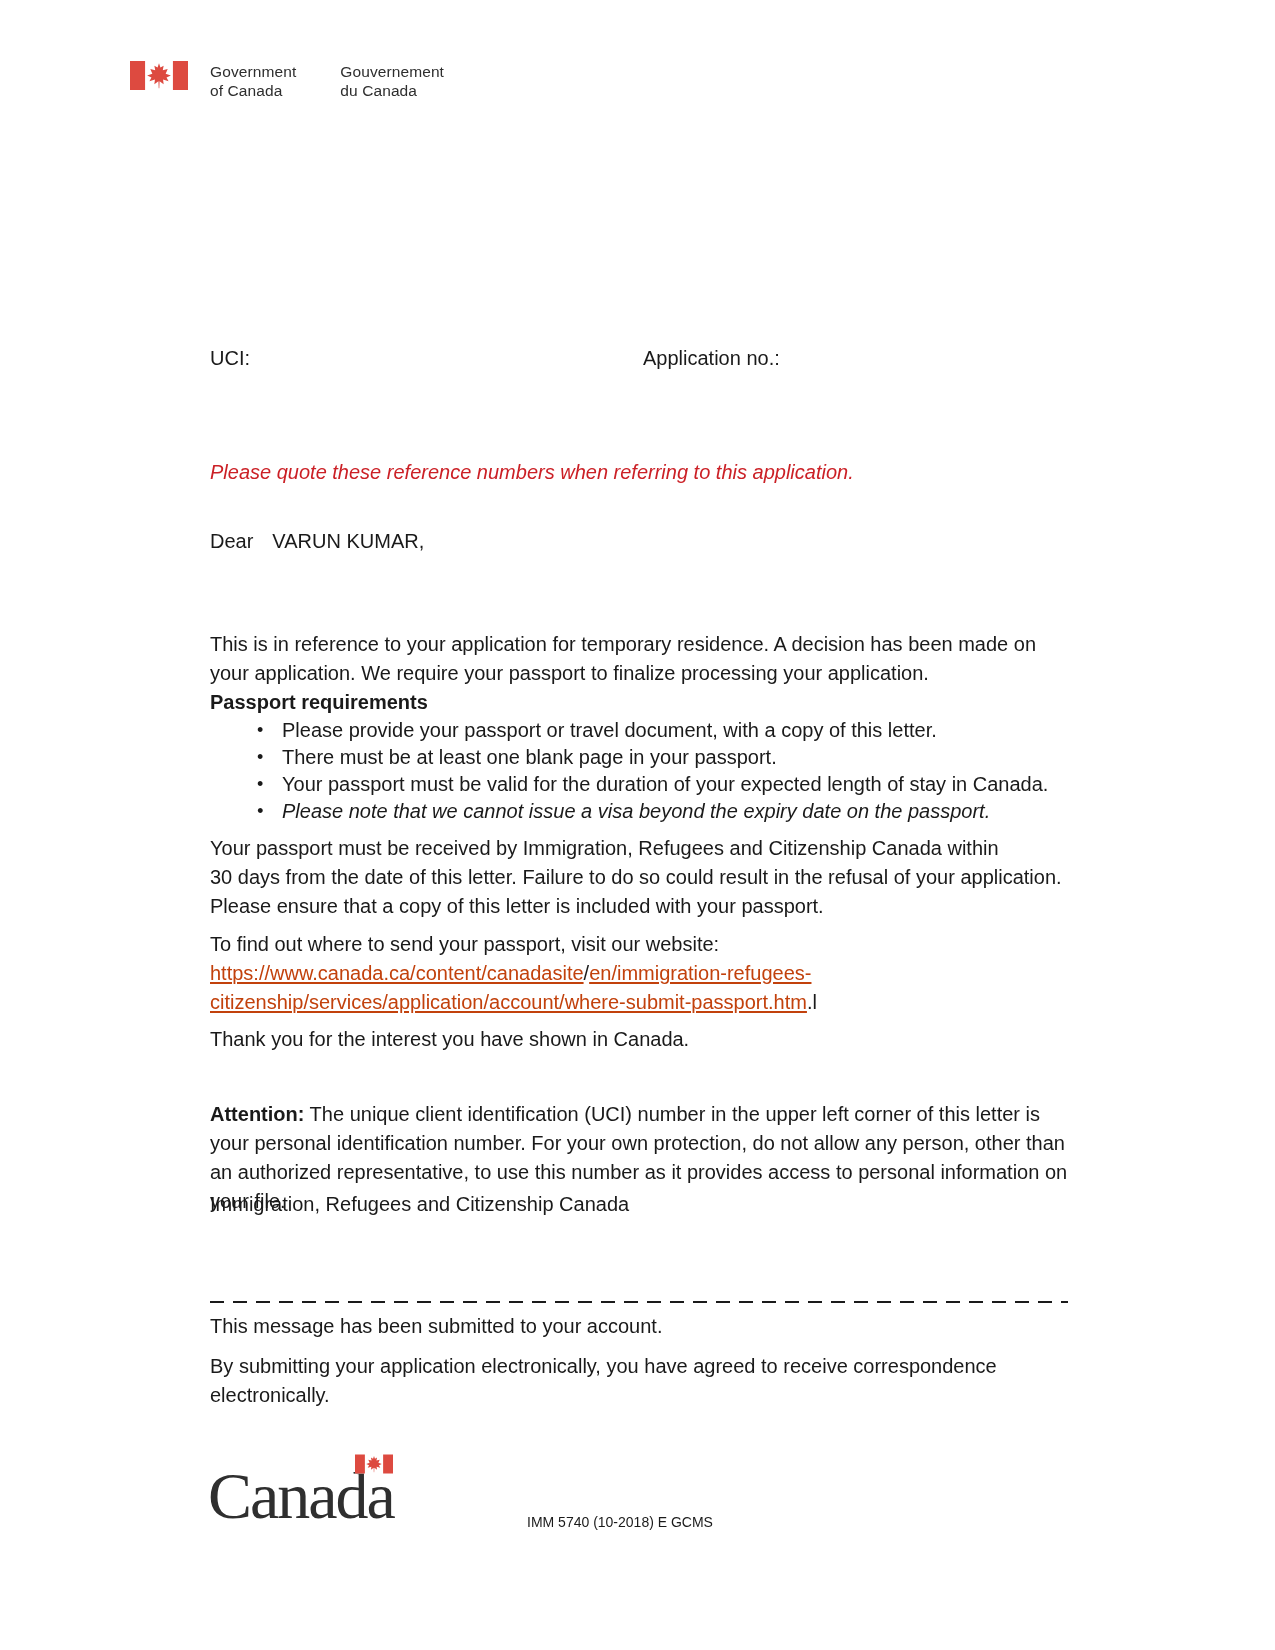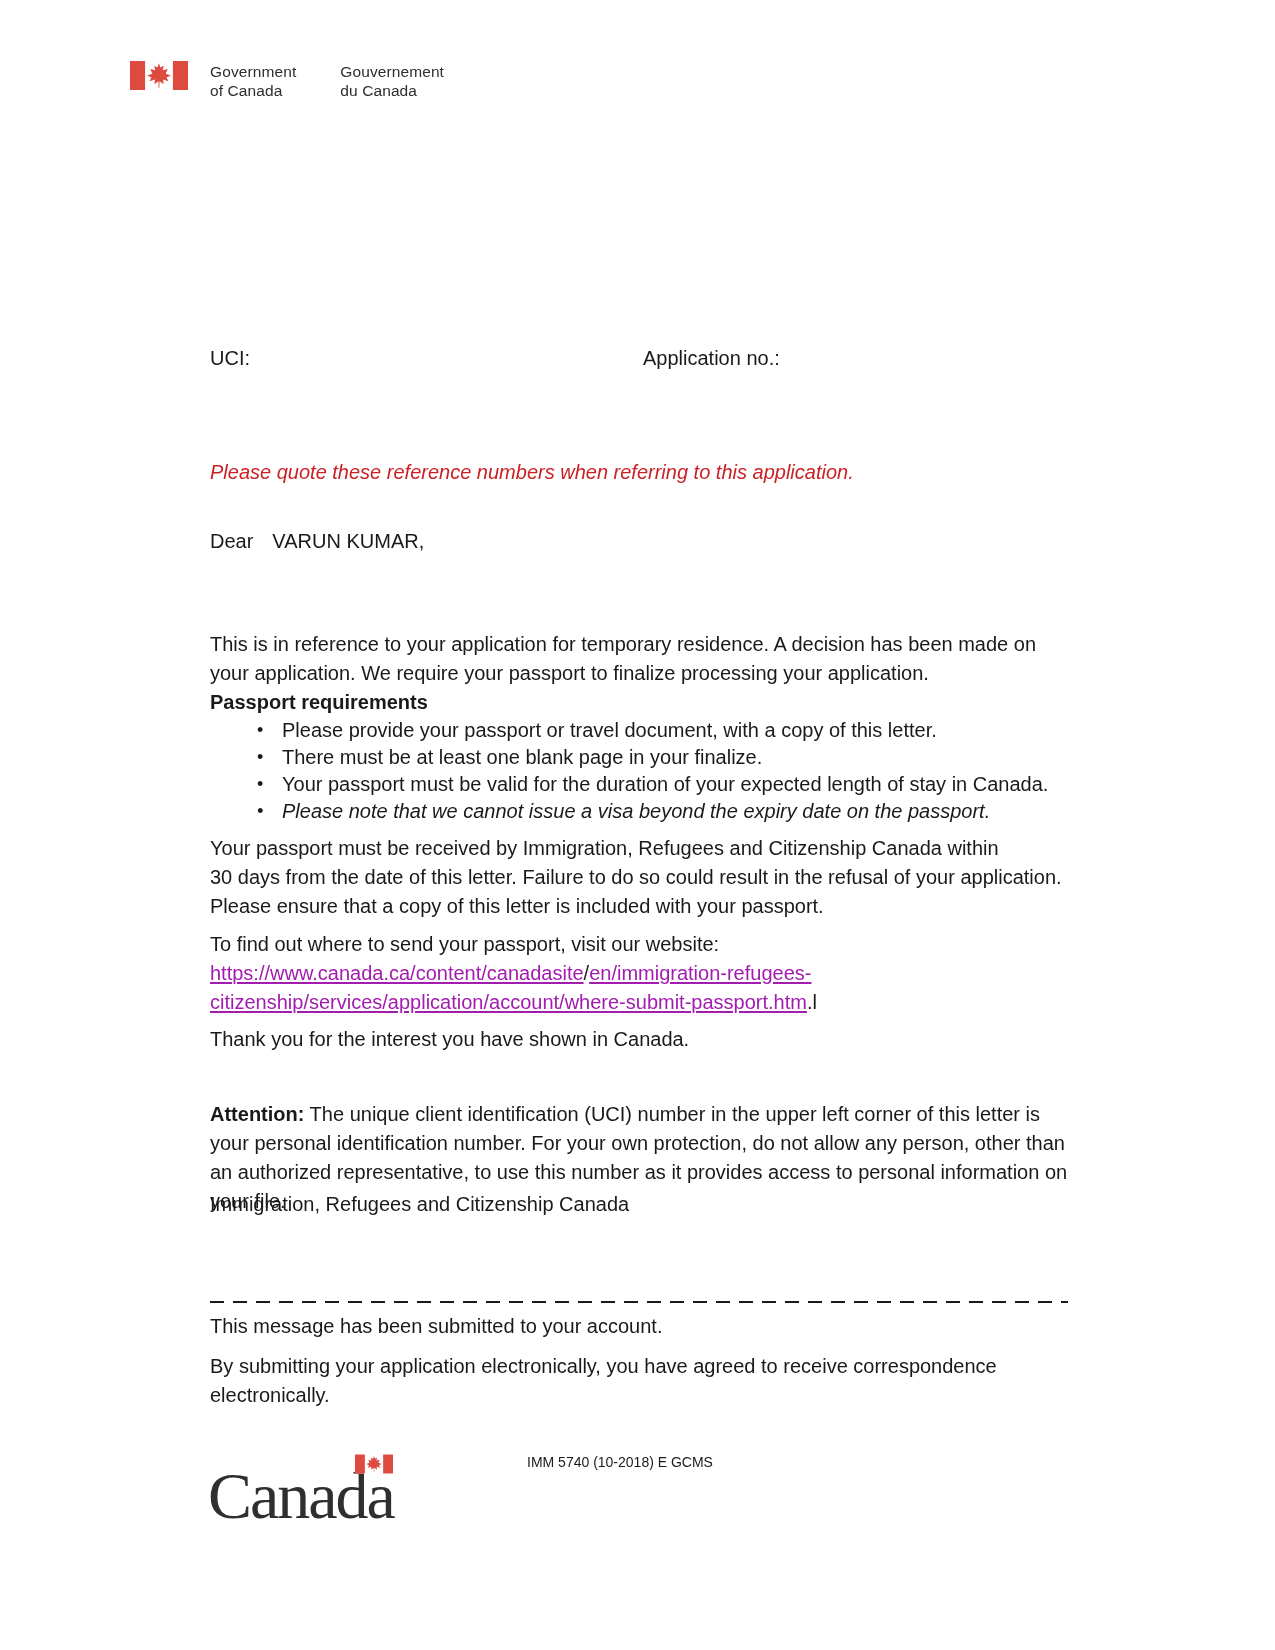--- a/index.html
+++ b/index.html
@@ -23,30 +23,30 @@
   .meta-val{margin-left:10px;}
   .app-label{position:absolute;left:433px;top:0;}
   .notice{color:#cb2026;font-style:italic;}
   .dear-name{margin-left:19px;}
   .bold{font-weight:bold;}
   ul.req{list-style:none;margin:0;padding:0;}
   ul.req li{position:relative;padding-left:72px;line-height:27px;}
   ul.req li::before{content:"\2022";position:absolute;left:47px;font-size:18px;}
   ul.req li.it{font-style:italic;}
   .linkpara{width:920px;}
-  a.doclink{color:#a21caf;text-underline-offset:2px;}
+  a.doclink{color:#c2410c;text-underline-offset:2px;}
   .linkplain{color:#1a1a1a;text-decoration:none;}
   .dashsep{
     position:absolute;left:210px;top:1301px;width:858px;height:2px;
     background:repeating-linear-gradient(90deg,#1a1a1a 0 14px,transparent 14px 23px);
   }
   
   .wordmark{position:absolute;left:208px;top:1458px;font-family:"Liberation Serif","DejaVu Serif",serif;font-size:66px;color:#2f2f2f;letter-spacing:-2px;font-weight:400;}
   .wordmark .wm-flag{position:absolute;left:147px;top:-4px;width:38px;height:20px;}
-  .form-number{position:absolute;left:527px;top:1454px;font-size:14px;color:#1a1a1a;}
+  .form-number{position:absolute;left:527px;top:1514px;font-size:14px;color:#1a1a1a;}
 </style>
 </head>
 <body>
 
 <div class="page">
 
   <svg width="0" height="0" style="position:absolute" aria-hidden="true">
     <defs>
       <g id="cdn-flag">
         <rect x="0" y="0" width="200" height="100" fill="#ffffff"></rect>
@@ -80,21 +80,21 @@
   <div class="blk" style="top:527px">
     <span>Dear</span><span class="dear-name">VARUN KUMAR,</span>
   </div>
 
   <div class="blk preline" style="top:630px">This is in reference to your application for temporary residence. A decision has been made on
 your application. We require your passport to finalize processing your application.</div>
 
   <div class="blk bold" style="top:688px">Passport requirements</div>
   <ul class="req blk" style="top:717px">
     <li>Please provide your passport or travel document, with a copy of this letter.</li>
-    <li>There must be at least one blank page in your finalize.</li>
+    <li>There must be at least one blank page in your passport.</li>
     <li>Your passport must be valid for the duration of your expected length of stay in Canada.</li>
     <li class="it">Please note that we cannot issue a visa beyond the expiry date on the passport.</li>
   </ul>
 
   <div class="blk preline" style="top:834px">Your passport must be received by Immigration, Refugees and Citizenship Canada within
 30 days from the date of this letter. Failure to do so could result in the refusal of your application.
 Please ensure that a copy of this letter is included with your passport.</div>
 
   <div class="blk linkpara" style="top:930px">
     <span>To find out where to send your passport, visit our website: </span><a class="doclink" href="#">https://www.canada.ca/content/canadasite</a><span class="linkplain">/</span><a class="doclink" href="#">en/immigration-refugees-citizenship/services/application/account/where-submit-passport.htm</a><span class="linkplain">.l</span>

